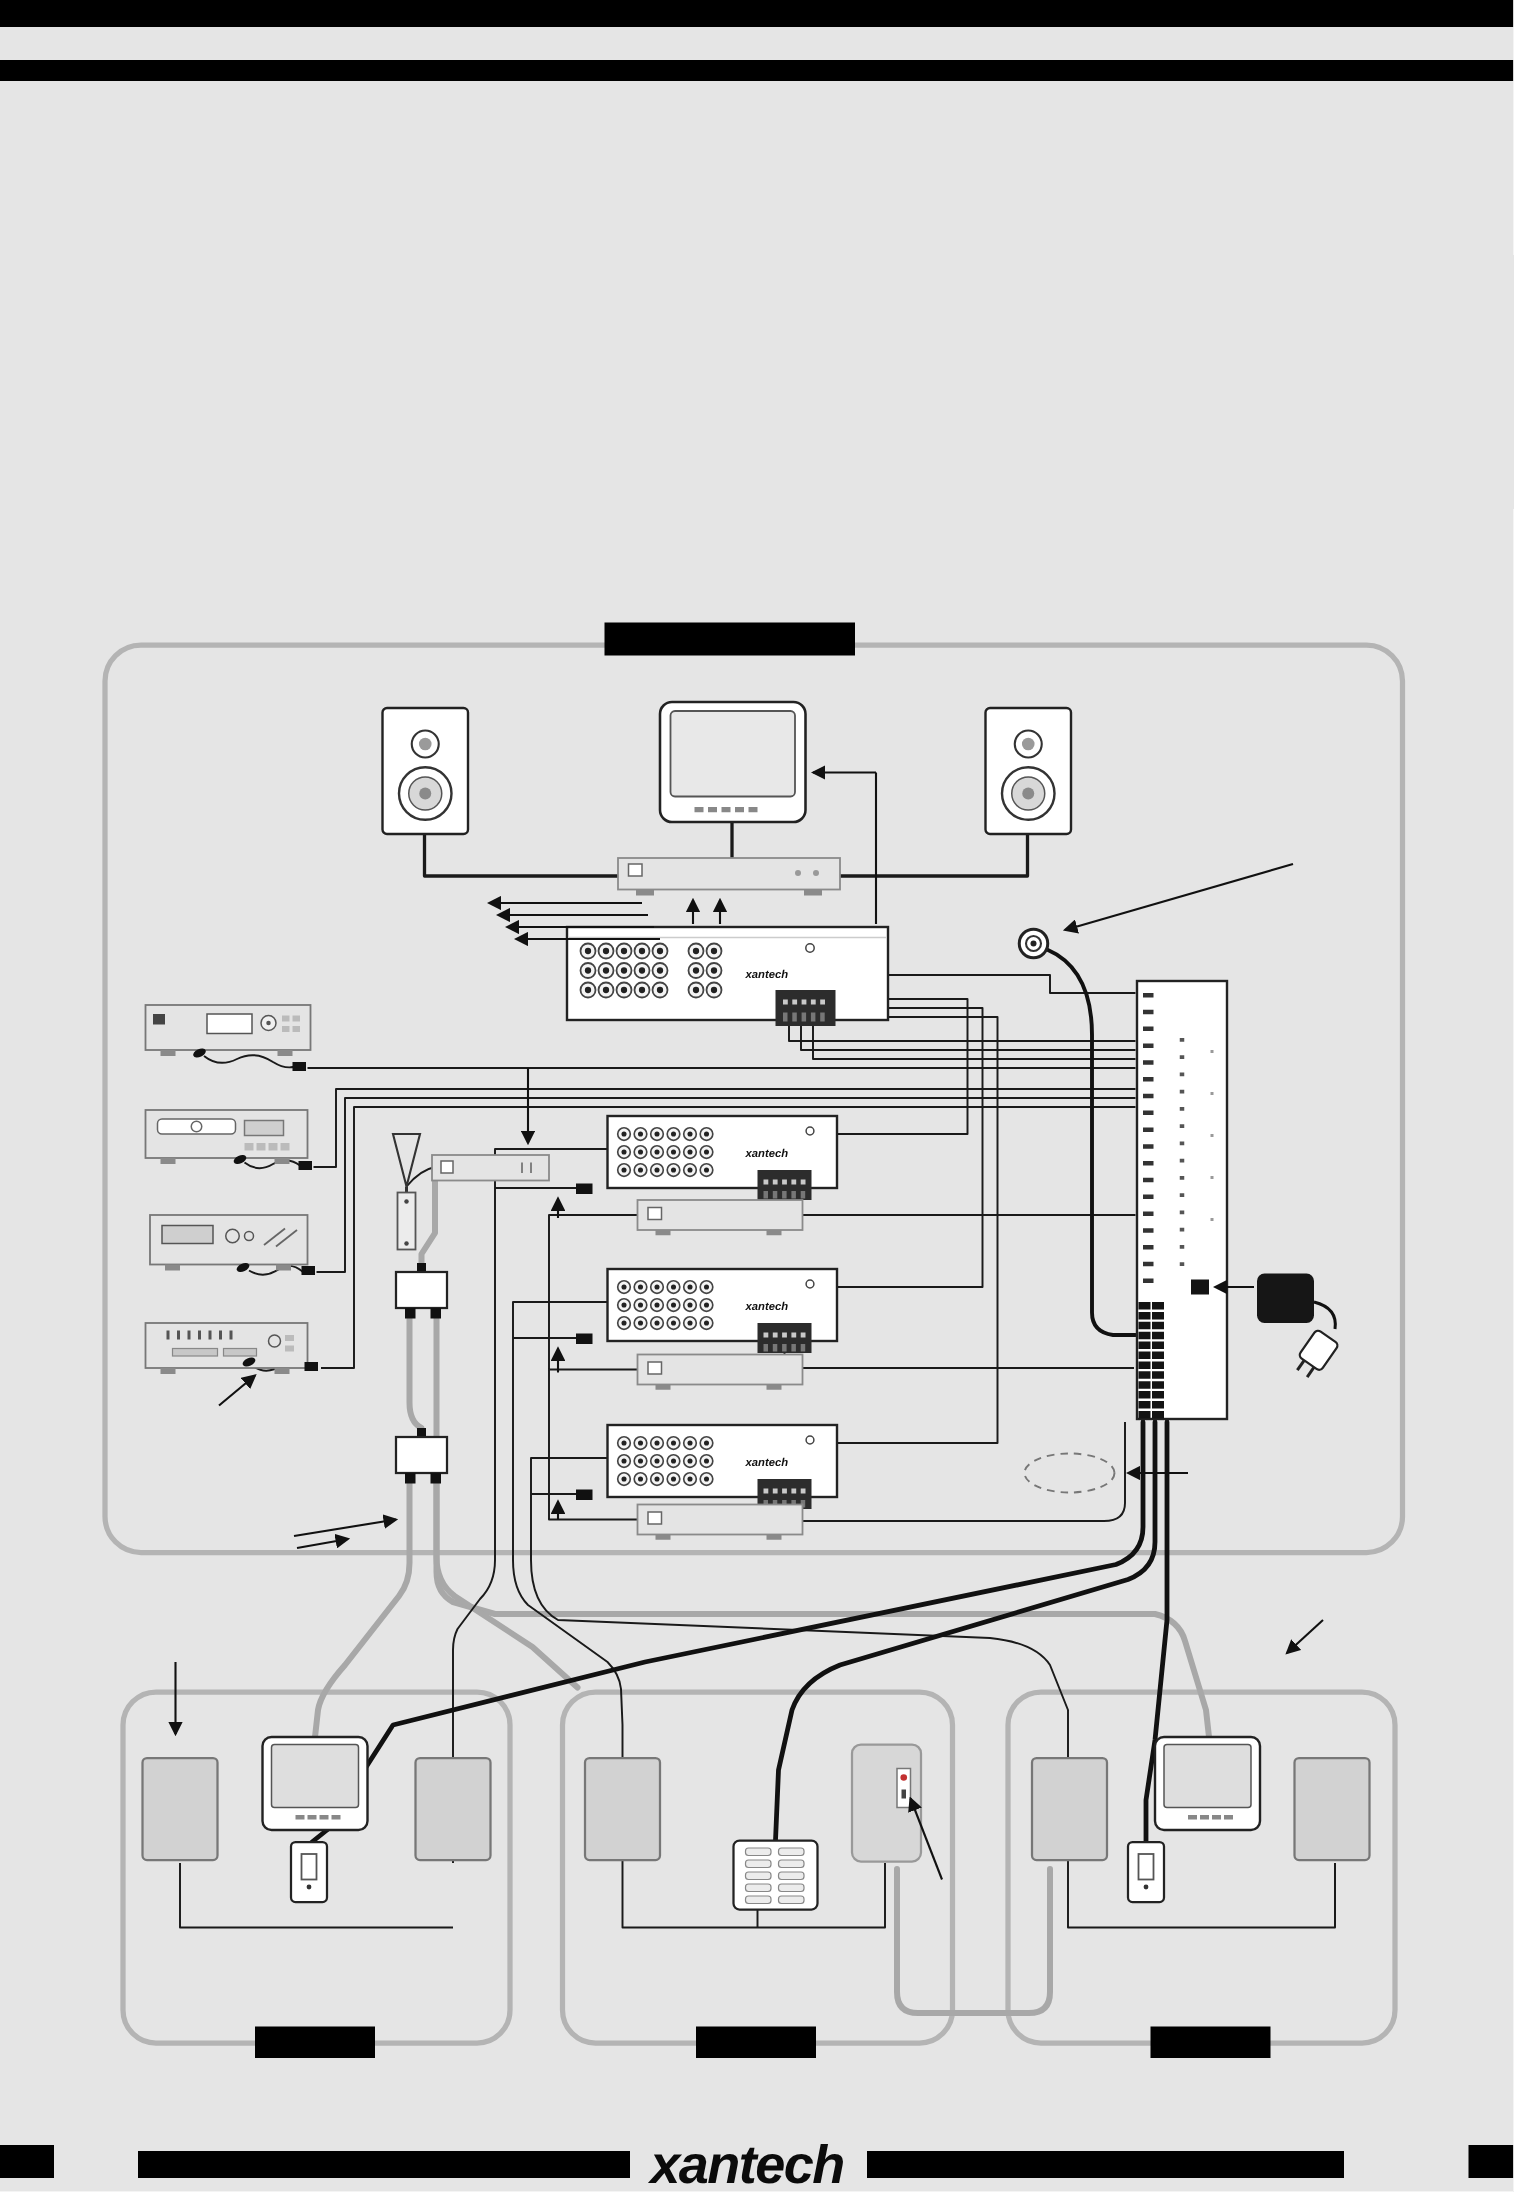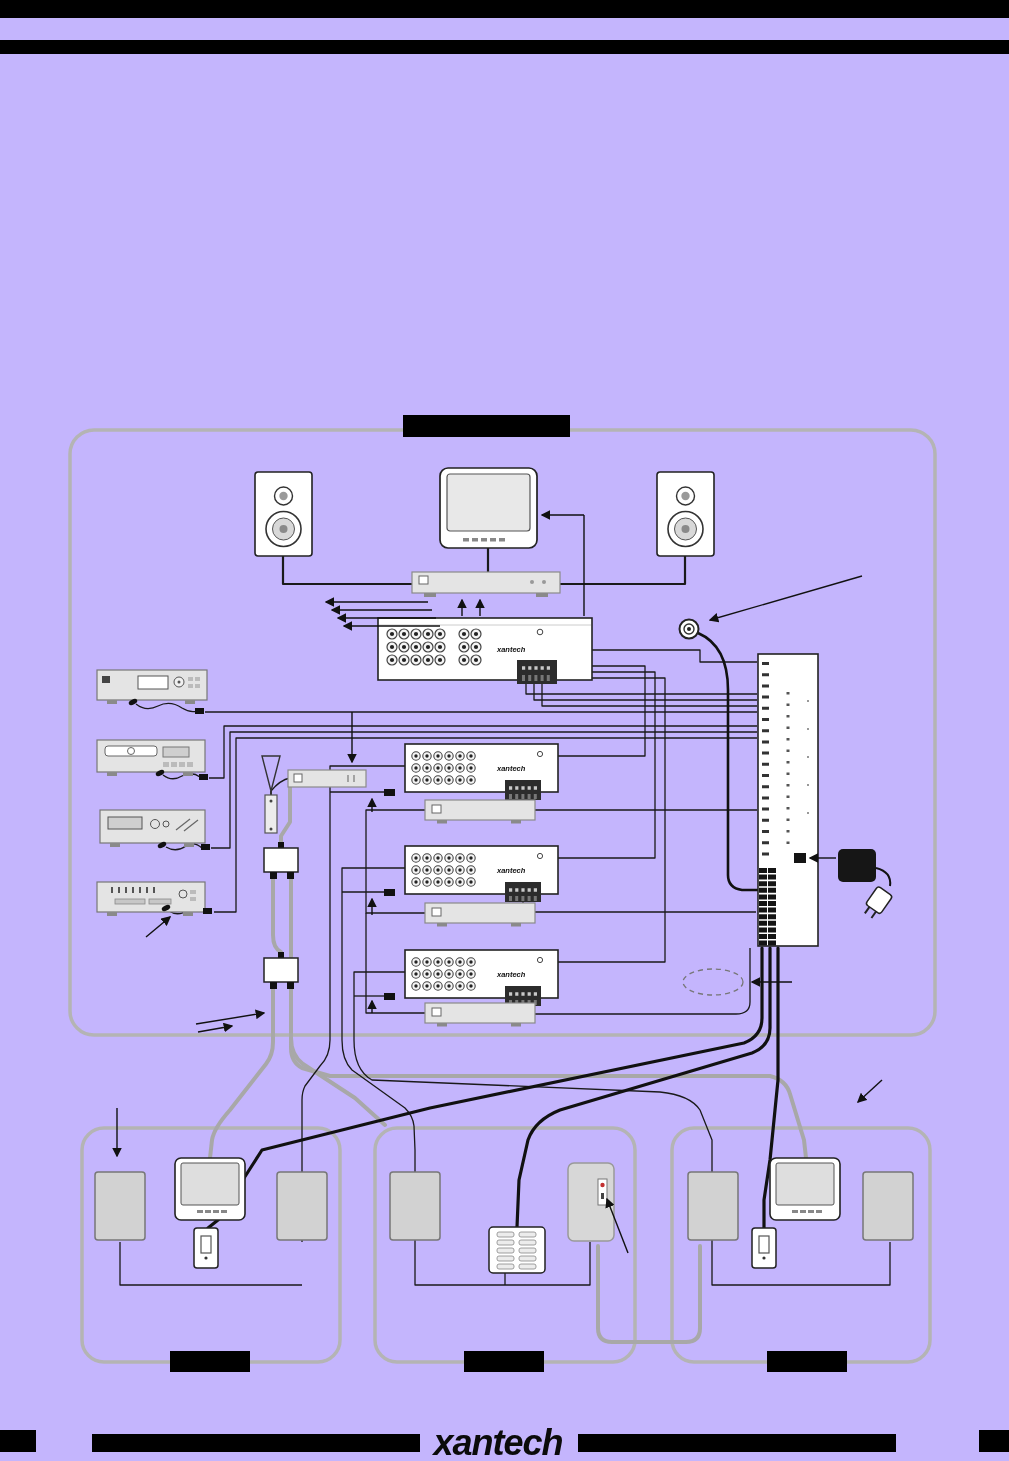--- a/index.html
+++ b/index.html
@@ -1,16 +1,16 @@
 <!DOCTYPE html>
 <html><head>
 <meta charset="utf-8">
 <style>
   html,body{margin:0;padding:0;background:#fff;}
-  .page{position:relative;width:1009px;height:1461px;background:#c4b5fd;overflow:hidden;
+  .page{position:relative;width:1009px;height:1461px;background:#e5e5e5;overflow:hidden;
         font-family:"Liberation Sans", sans-serif;}
   svg{position:absolute;left:0;top:0;}
   text{font-family:"Liberation Sans", sans-serif;}
   .brand-small{font-size:7.5px;font-weight:bold;font-style:italic;fill:#111;}
   .brand-logo{font-size:36px;font-weight:bold;font-style:italic;fill:#0b0b0b;letter-spacing:-1px;}
 </style>
 </head>
 <body>
 
 <div class="page">

